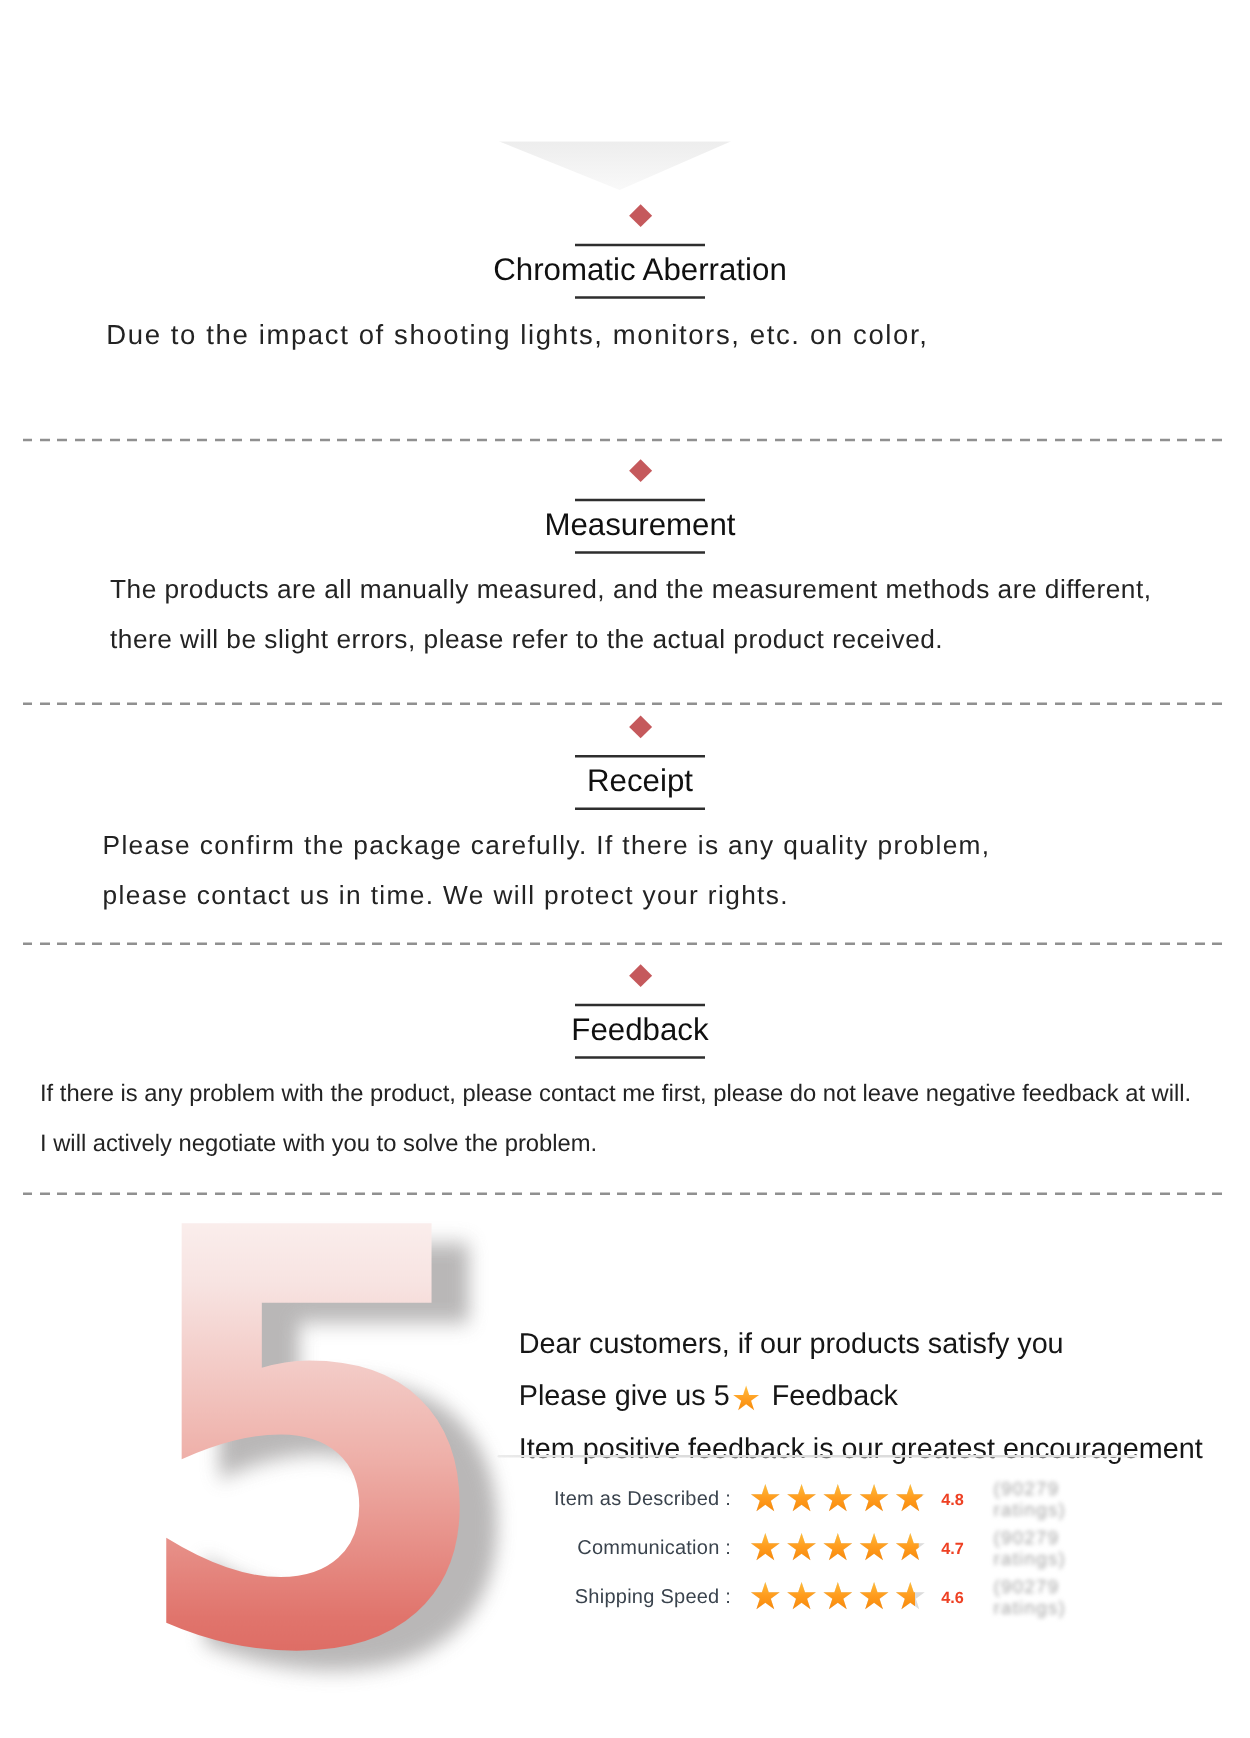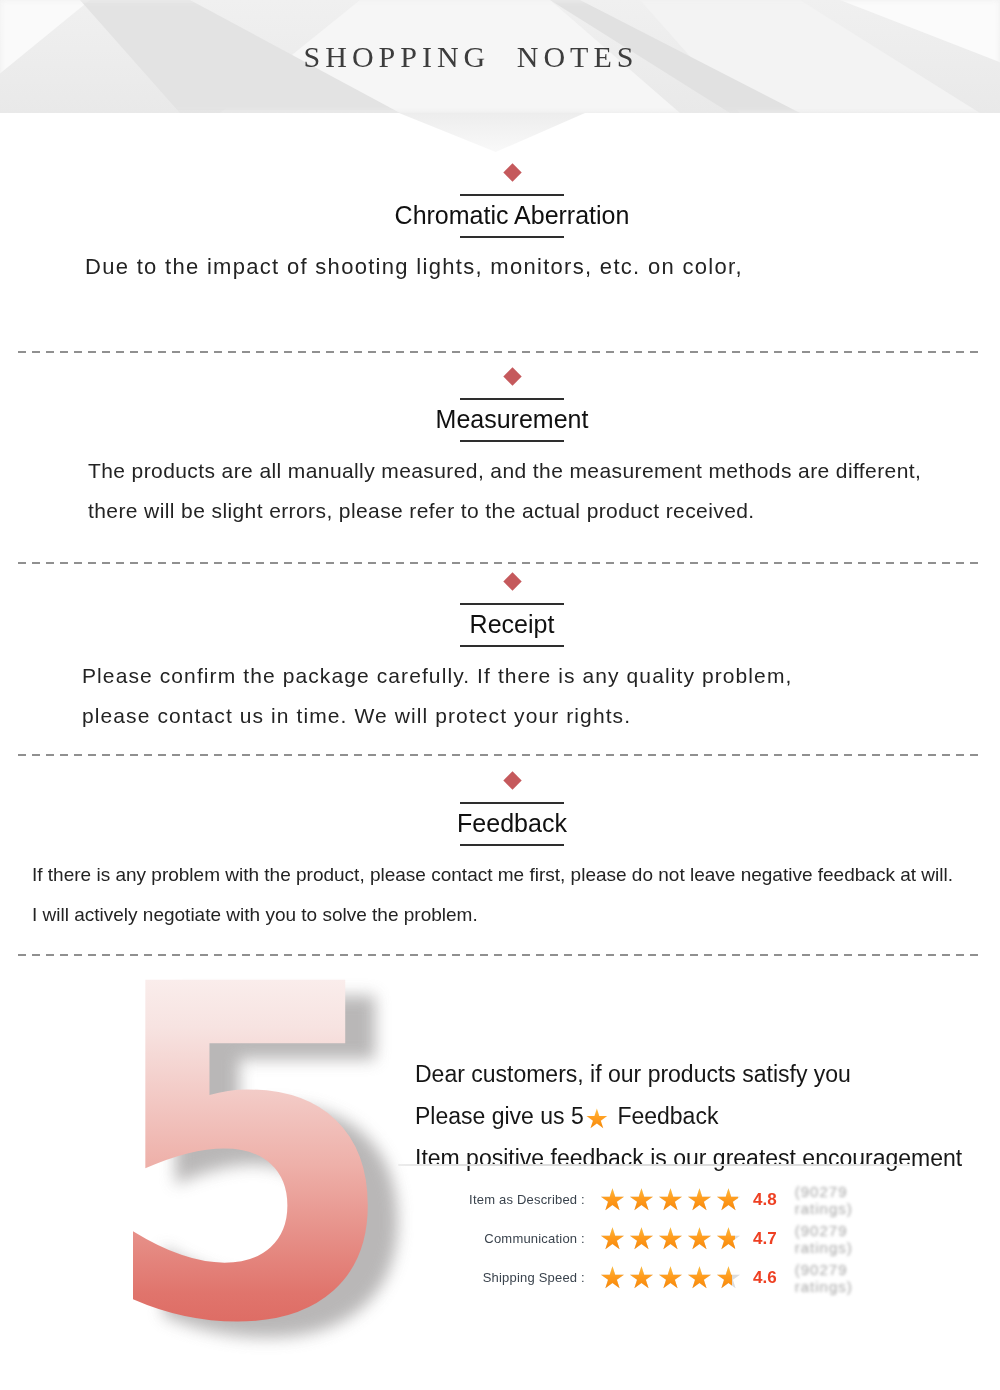--- a/index.html
+++ b/index.html
@@ -53,45 +53,36 @@
         background:linear-gradient(180deg,#ffc649 0%,#ff9d1f 50%,#f08200 100%);
         -webkit-background-clip:text;background-clip:text;color:transparent;margin:0 2px 0 1px;
         font-family:"DejaVu Sans",sans-serif;}
 
   
   #ratings{position:absolute;left:398px;top:1164px;width:512px;}
   #ratings-topline{height:2px;background:linear-gradient(90deg,#ececec,#dcdcdc 15%,#dcdcdc 85%,#ececec);
                    border-radius:2px;margin-bottom:14px;}
   .r-row{display:flex;align-items:center;height:39px;}
   .r-label{width:197px;box-sizing:border-box;padding-right:9px;text-align:right;
-           font-size:13px;color:#3a434d;letter-spacing:0.2px;}
+           font-size:16px;color:#3a434d;letter-spacing:0.2px;}
   .r-stars{width:146px;margin-left:5px;display:flex;}
   .star{position:relative;width:29px;height:31px;font-size:30px;line-height:31px;
         font-family:"DejaVu Sans",sans-serif;}
   .star-base{position:absolute;left:0;top:0;color:#dcdcdc;}
   .star-fill{position:absolute;left:0;top:0;height:100%;overflow:hidden;white-space:nowrap;
         background:linear-gradient(180deg,#ffc845 0%,#ff9d1f 45%,#f57f00 100%);
         -webkit-background-clip:text;background-clip:text;color:transparent;}
-  .r-score{width:42px;margin-left:9px;font-size:17px;font-weight:bold;color:var(--score,#ee4023);}
+  .r-score{width:42px;margin-left:9px;font-size:13px;font-weight:bold;color:var(--score,#ee4023);}
   .r-count{font-size:15px;color:#a6a6a6;letter-spacing:1px;filter:blur(1.6px);}
 </style>
 </head>
 <body>
 
 <div id="page">
 
-  <div id="header-band">
-    <div class="hshape hs-a"></div>
-    <div class="hshape hs-b"></div>
-    <div class="hshape hs-c"></div>
-    <div class="hshape hs-d"></div>
-    <div class="hshape hs-e"></div>
-    <div class="hshape hs-f"></div>
-    <div id="header-title">SHOPPING NOTES</div>
-  </div>
   <div id="header-tail"></div>
 
   <div class="sec" id="sec-1">
     <span class="diamond"></span>
     <div class="rule"></div>
     <div class="sec-title">Chromatic Aberration</div>
     <div class="rule"></div>
     <div class="sec-body">
       <div>Due to the impact of shooting lights, monitors, etc. on color,</div>
     </div>

